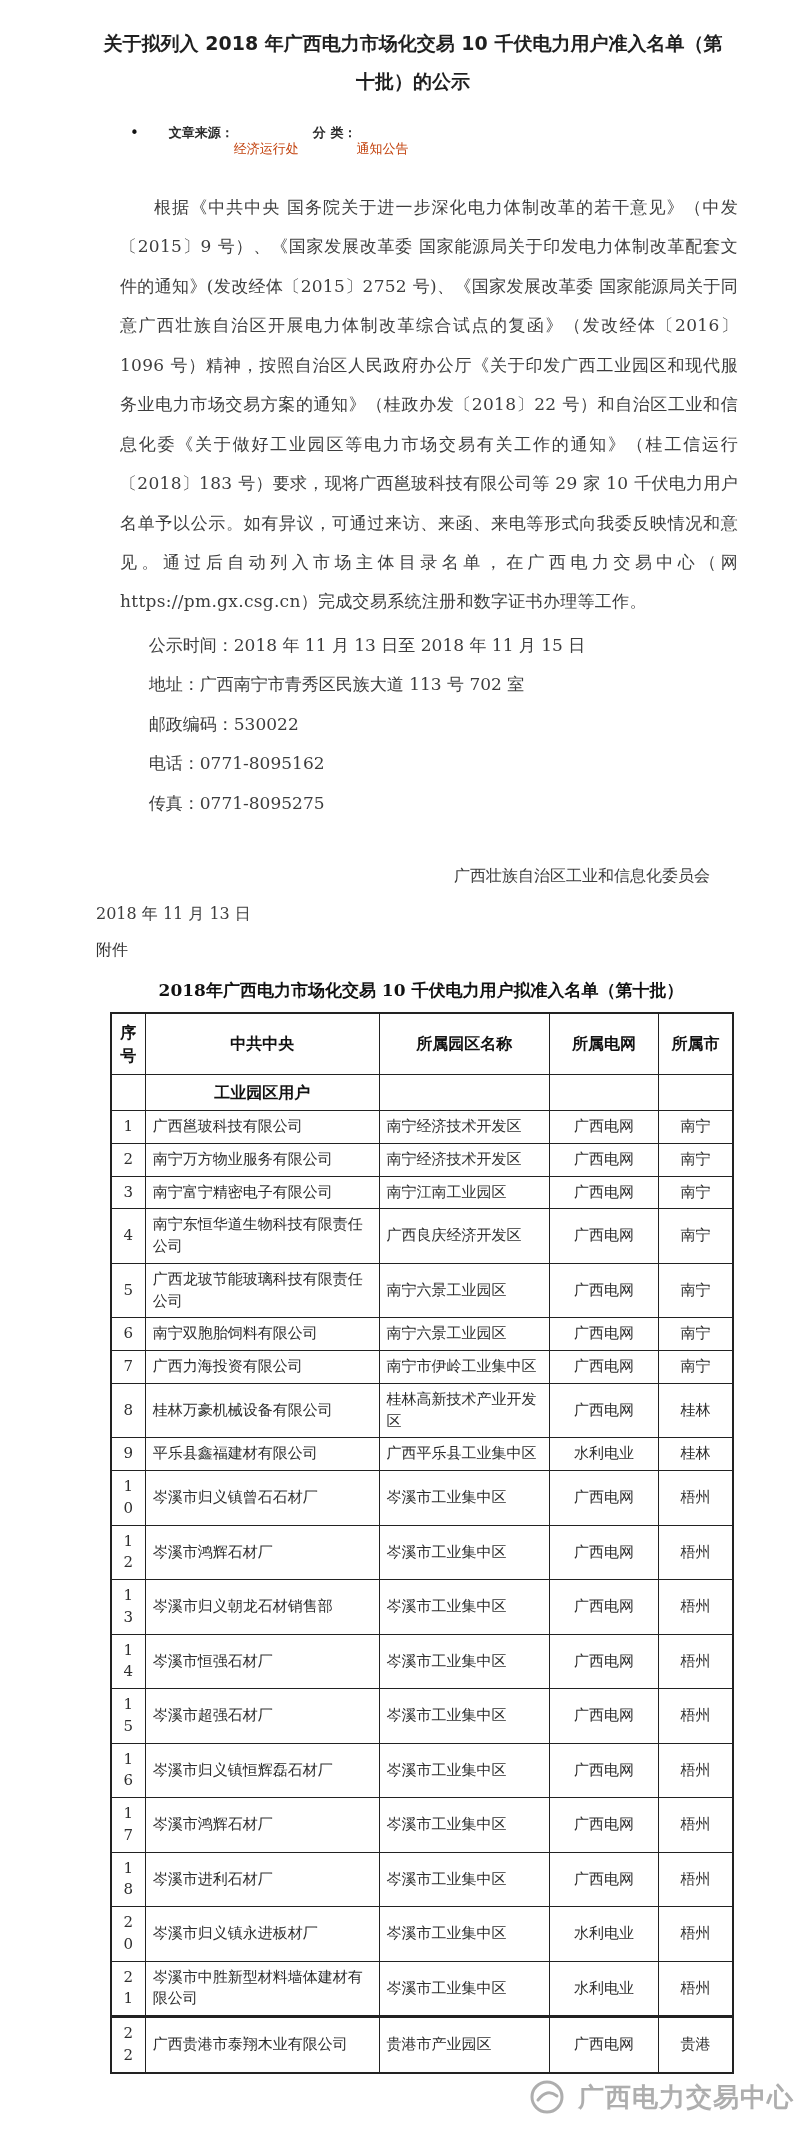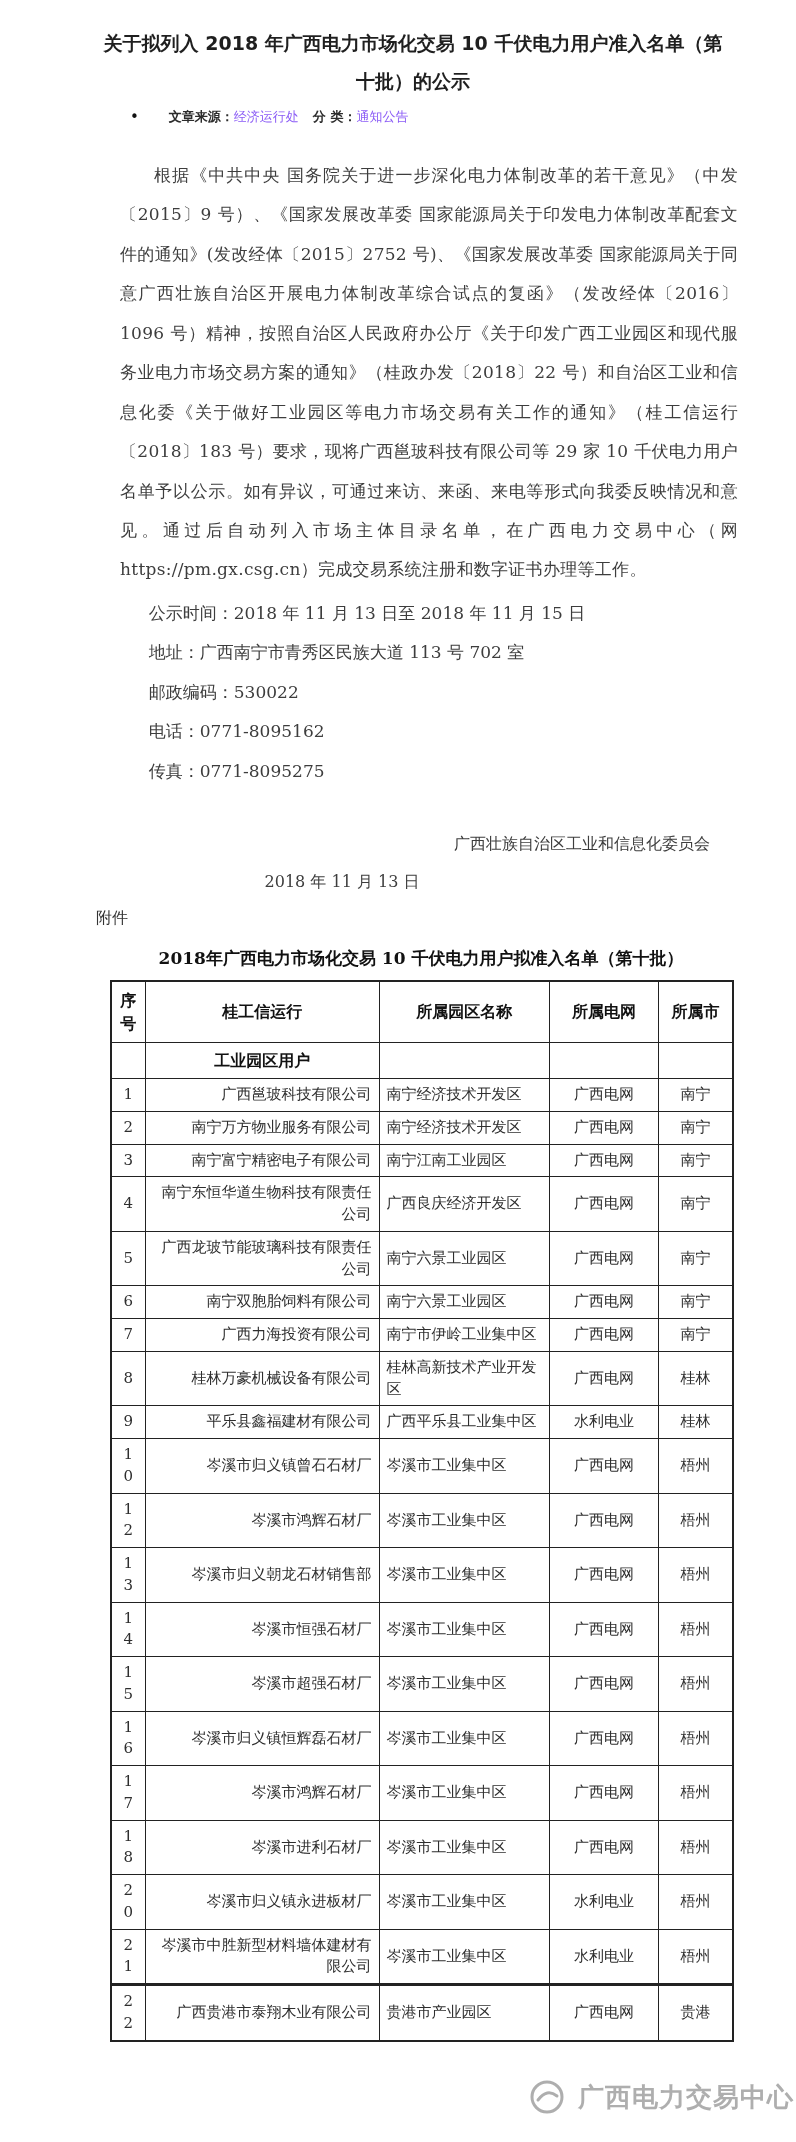--- a/index.html
+++ b/index.html
@@ -16,53 +16,53 @@
     font-family:"DejaVu Sans","Liberation Sans",sans-serif;
   }
   
   .meta-line{
     margin:8px 0 0 34px;font-size:13px;color:#444;
     font-family:"DejaVu Sans","Liberation Sans",sans-serif;
     display:flex;align-items:center;
   }
   .meta-bullet{font-size:15px;color:#111;margin-right:30px;line-height:1;}
   .meta-label{font-weight:bold;color:#2c2c2c;}
-  .meta-value{color:#8b5cf6;margin-right:14px;}
+  .meta-value{color:#c2410c;margin-right:14px;margin-top:32px;}
   
   .body-par{
     margin:30px 0 0 24px;font-size:17px;line-height:2.32;color:#3d3d3d;
     text-align:justify;text-indent:2em;letter-spacing:0.3px;
   }
   .info-lines{margin:4px 0 0 12px;}
   .info-line{font-size:17px;line-height:2.32;color:#3d3d3d;padding-left:2.4em;}
   
   .signature{margin-top:34px;}
   .sig-org{font-size:16px;color:#3d3d3d;text-align:right;margin-right:28px;line-height:2.4;}
-  .sig-date{font-size:16px;color:#3d3d3d;text-align:center;margin-right:150px;line-height:2.4;}
+  .sig-date{font-size:16px;color:#3d3d3d;text-align:left;margin-right:150px;line-height:2.4;}
   .attachment{font-size:16px;color:#333;margin:2px 0 0 0;line-height:1.8;}
   
   .table-title{
     margin:14px 0 10px 8px;text-align:center;
     font-size:17px;font-weight:bold;color:#111;
   }
   table.roster{
     border-collapse:collapse;margin-left:14px;width:624px;
     table-layout:fixed;border:2px solid #222;
     font-size:15px;color:#2e2e2e;
   }
   table.roster th,table.roster td{
     border:1px solid #222;padding:5px 7px;vertical-align:middle;
     line-height:1.45;word-break:break-all;
   }
   table.roster th{
     font-size:16px;font-weight:bold;text-align:center;color:#111;
     padding:7px 2px;
   }
   td.c-no{text-align:center;padding:5px 1px;}
-  td.c-company{text-align:right;}
+  td.c-company{text-align:left;}
   td.c-park{text-align:left;}
   td.c-grid{text-align:center;}
   td.c-city{text-align:center;}
   tr.section-row td{font-weight:bold;text-align:center;font-size:16px;color:#111;padding:6px 16px;}
   tr.thick-top td{border-top:3px solid #222;}
   
   .watermark{
     position:absolute;right:2px;top:2078px;display:flex;align-items:center;
     color:#a6a6a6;opacity:0.9;pointer-events:none;
     font-family:"DejaVu Sans","Liberation Sans",sans-serif;
@@ -109,21 +109,21 @@
     <colgroup>
       <col style="width:5.5%">
       <col style="width:37.6%">
       <col style="width:27.4%">
       <col style="width:17.5%">
       <col style="width:12.0%">
     </colgroup>
     <thead>
       <tr>
         <th>序号</th>
-        <th>桂工信运行</th>
+        <th>中共中央</th>
         <th>所属园区名称</th>
         <th>所属电网</th>
         <th>所属市</th>
       </tr>
     </thead>
     <tbody>
       <tr class="section-row">
         <td></td>
         <td>工业园区用户</td>
         <td></td>

